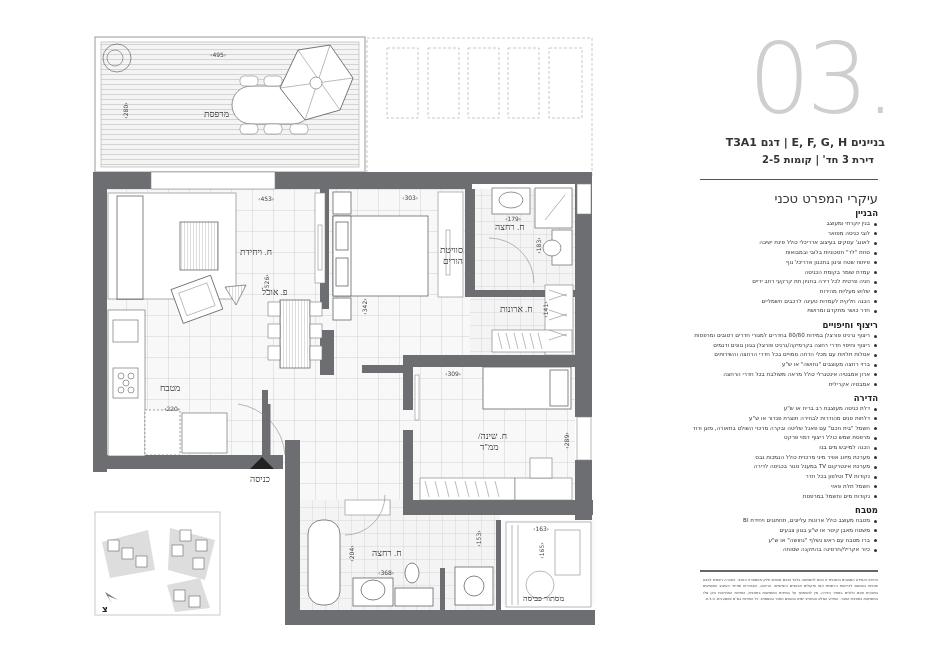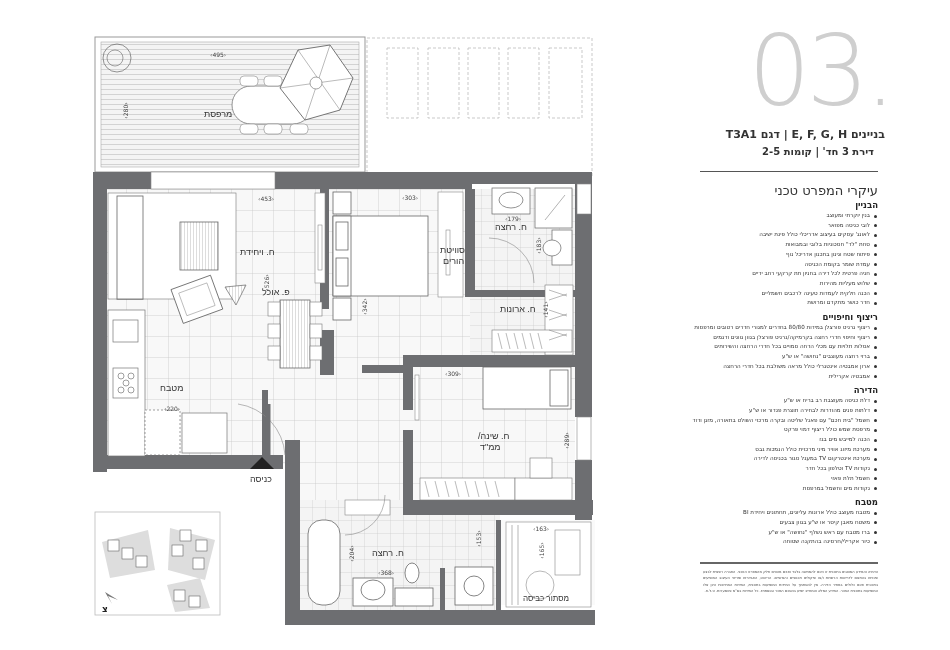--- a/index.html
+++ b/index.html
@@ -1,22 +1,22 @@
 <!DOCTYPE html>
 <html><head>
 <meta charset="utf-8">
 <style>
   html,body{margin:0;padding:0;background:#fff;}
   body{width:950px;height:650px;position:relative;overflow:hidden;font-family:"DejaVu Sans",sans-serif;color:#222;}
   .plan{position:absolute;left:0;top:0;width:700px;height:650px;}
   .plan svg{position:absolute;left:0;top:0;}
-  .lbl{position:absolute;font-size:9px;color:#333;direction:rtl;white-space:nowrap;font-family:Liberation Sans, sans-serif;}
+  .lbl{position:absolute;font-size:9px;color:#333;direction:rtl;white-space:nowrap;font-family:Liberation Serif, serif;}
   .dim{position:absolute;font-size:6px;color:#444;white-space:nowrap;font-family:"DejaVu Sans",sans-serif;}
   .dim.v{transform:rotate(-90deg);transform-origin:center;}
-  .panel{position:absolute;left:700px;top:0;width:250px;height:566px;direction:rtl;}
+  .panel{position:absolute;left:700px;top:8px;width:250px;height:566px;direction:rtl;}
   .big-num{position:absolute;right:58px;top:22px;font-family:"DejaVu Sans",sans-serif;font-size:98px;font-weight:300;color:#cfcfcf;letter-spacing:-4px;line-height:1;direction:ltr;}
   .sub1{position:absolute;right:65px;top:128px;font-size:11px;font-weight:bold;color:#333;direction:rtl;}
   .sub2{position:absolute;right:76px;top:146px;font-size:10px;font-weight:bold;color:#333;direction:rtl;}
   .hr1{position:absolute;left:0;right:72px;top:171px;height:1px;background:#555;}
   .spec-title{position:absolute;right:72px;top:183px;font-size:13px;color:#333;}
   .specs{position:absolute;right:72px;top:200px;width:220px;}
   .sec{margin-bottom:4px;}
   .sec h4{margin:0 0 1px 0;font-size:8.5px;font-weight:bold;color:#222;}
   .sec ul{margin:0;padding:0 8px 0 0;list-style:none;}
   .sec li{font-size:5.6px;line-height:9.7px;color:#333;position:relative;white-space:nowrap;}

